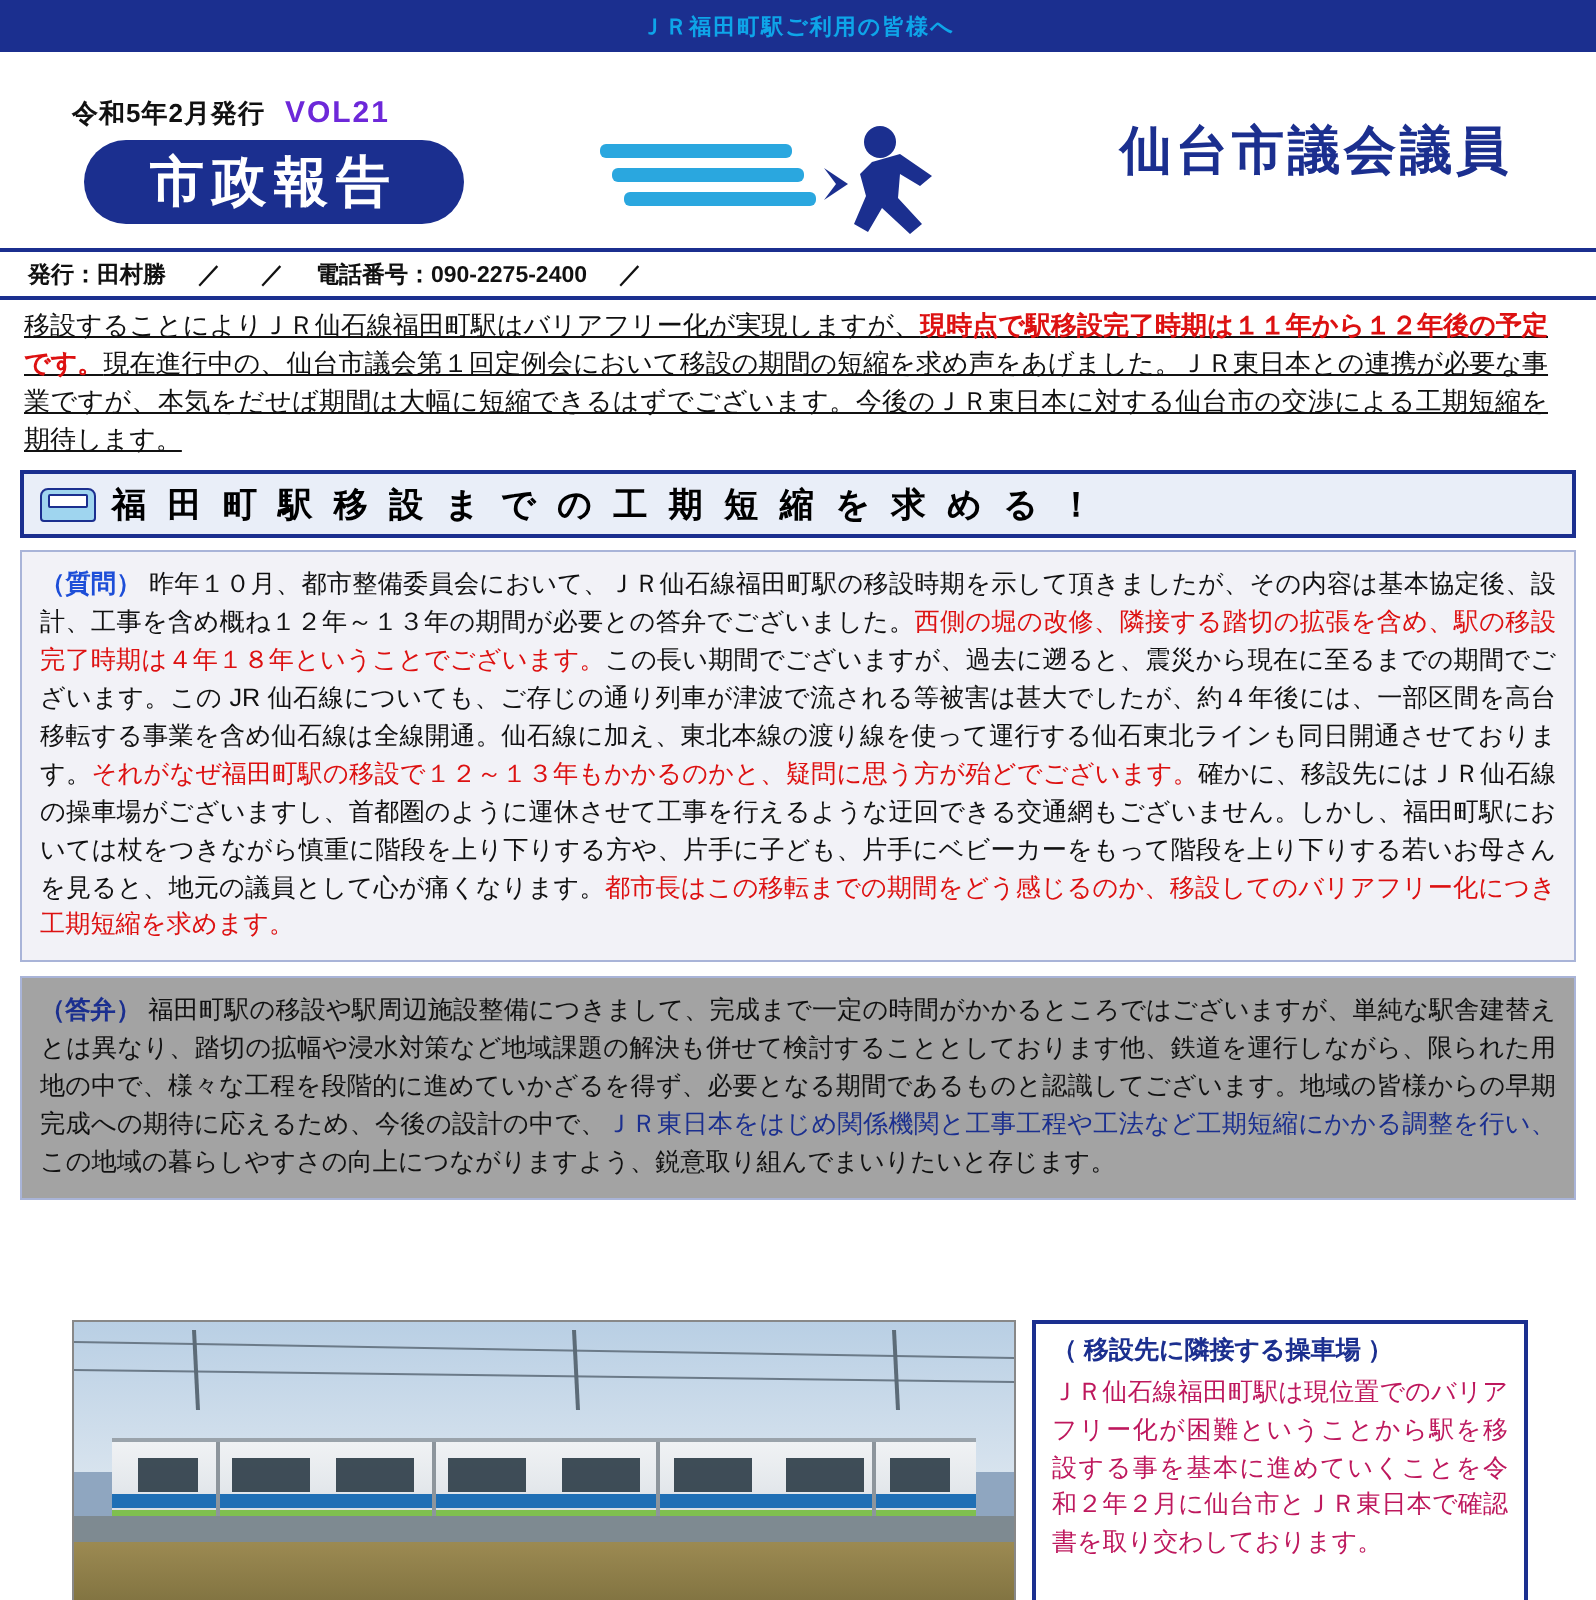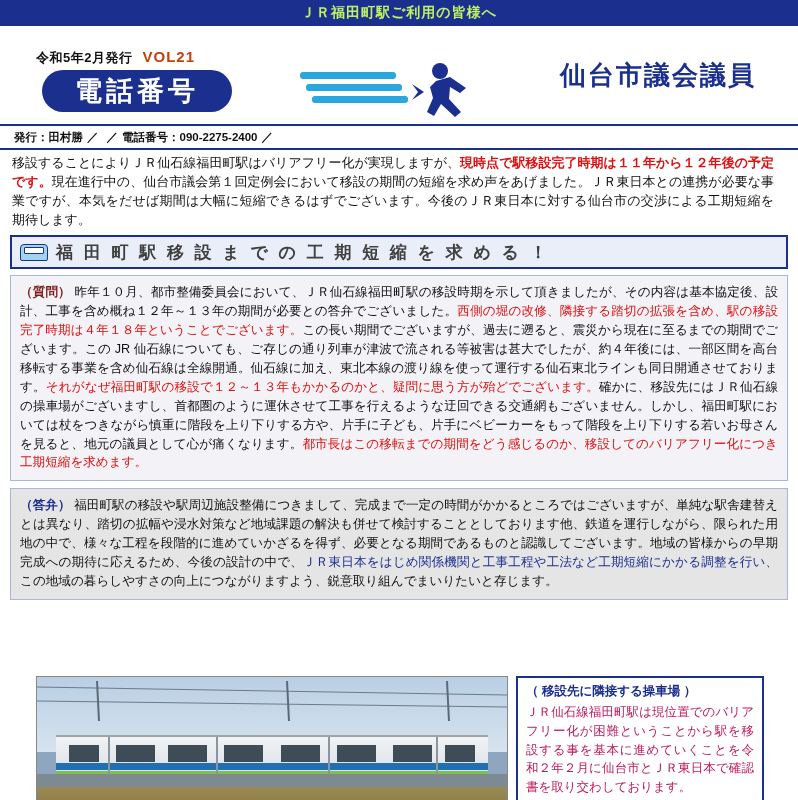--- a/index.html
+++ b/index.html
@@ -17,25 +17,25 @@
   .page {
     position: relative;
     width: 798px;
     height: 800px;
   }
 
   
   .topbar {
     height: 26px;
     background: #1b2f8f;
-    color: #bef264;
+    color: #0ea5e9;
     display: flex;
     align-items: center;
     justify-content: center;
-    font-size: 14px;
+    font-size: 11px;
     letter-spacing: 1px;
     font-weight: bold;
   }
 
   
   .masthead {
     position: relative;
     height: 98px;
     background: #ffffff;
     border-bottom: 0;
@@ -43,21 +43,21 @@
   .issue-line {
     position: absolute;
     left: 36px;
     top: 22px;
     font-size: 13px;
     font-weight: bold;
     color: #111;
     letter-spacing: 0.5px;
   }
   .issue-vol {
-    color: #c2410c;
+    color: #6d28d9;
     font-size: 15px;
     margin-left: 10px;
     letter-spacing: 1px;
   }
   .title-badge {
     position: absolute;
     left: 42px;
     top: 44px;
     width: 190px;
     height: 42px;
@@ -105,33 +105,34 @@
   .contact {
     border-top: 2px solid #1b2f8f;
     border-bottom: 2px solid #1b2f8f;
     height: 22px;
     display: flex;
     align-items: center;
     padding: 0 14px;
     font-size: 11.5px;
     font-weight: bold;
     color: #111;
-    gap: 0;
+    gap: 12px;
   }
   .contact span { white-space: nowrap; }
   .contact .mail { color: #d11; }
   .contact .sep { color: #111; padding: 0 4px; }
 
   
   .lead {
     padding: 4px 24px 2px 12px;
     font-size: 13px;
     line-height: 1.45;
     text-align: justify;
     color: #111;
+    text-decoration: underline;
   }
   .lead .hl { color: #d11; font-weight: bold; }
 
   
   .headline {
     margin: 4px 10px 6px 10px;
     background: #e9eef8;
     border: 2px solid #1b2f8f;
     height: 30px;
     display: flex;
@@ -153,53 +154,53 @@
     position: absolute;
     left: 3px; top: 2.5px;
     width: 18px; height: 5px;
     background: #ffffff;
     border: 1px solid #1b2f8f;
     border-radius: 1px;
   }
   .headline-text {
     font-size: 17px;
     font-weight: bold;
-    color: #404040;
+    color: #000000;
     letter-spacing: 3px;
   }
 
   
   .qbox, .abox {
     margin: 0 10px 7px 10px;
     border: 1.5px solid #a9b4d8;
     padding: 7px 9px 8px 9px;
     font-size: 12.6px;
     line-height: 1.5;
     text-align: justify;
   }
   .qbox {
     background: #f2f2f7;
     color: #111;
   }
   .abox {
-    background: #e5e5e5;
-    color: #111;
-  }
-  .label-q { color: #7f1d1d; font-weight: bold; }
+    background: #a3a3a3;
+    color: #111;
+  }
+  .label-q { color: #1d4ed8; font-weight: bold; }
   .label-a { color: #1b2f8f; font-weight: bold; }
   .red { color: #d11; }
   .blue { color: #1b2f8f; }
 
   
   .bottom {
     position: absolute;
     left: 0;
     bottom: 0;
     width: 798px;
-    height: 124px;
+    height: 140px;
   }
   .photo {
     position: absolute;
     left: 36px;
     top: 0;
     width: 470px;
     height: 162px;
     border: 1px solid #888;
     overflow: hidden;
     background: #8fa6c0;
@@ -286,21 +287,21 @@
 <div class="page">
 
   <div class="topbar">
     <span>ＪＲ福田町駅ご利用の皆様へ</span>
   </div>
 
   <div class="masthead">
     <div class="issue-line">
       <span>令和5年2月発行</span><span class="issue-vol">VOL21</span>
     </div>
-    <div class="title-badge">電話番号</div>
+    <div class="title-badge">市政報告</div>
 
     <div class="runner-wrap">
       <svg width="180" height="60" viewBox="0 0 180 60">
         <rect x="0" y="10" width="96" height="7" rx="3" fill="#2aa7df"></rect>
         <rect x="6" y="22" width="96" height="7" rx="3" fill="#2aa7df"></rect>
         <rect x="12" y="34" width="96" height="7" rx="3" fill="#2aa7df"></rect>
         <path d="M66 30 L118 30 L112 22 L124 30 L112 38 L118 30" fill="#1b2f8f"></path>
         <circle cx="140" cy="9" r="8" fill="#1b2f8f"></circle>
         <path d="M136 19 L150 15 L166 26 L160 31 L150 25 L149 37 L161 50 L155 55 L141 42 L134 54 L127 50 L133 36 L130 25 Z" fill="#1b2f8f"></path>
       </svg>

